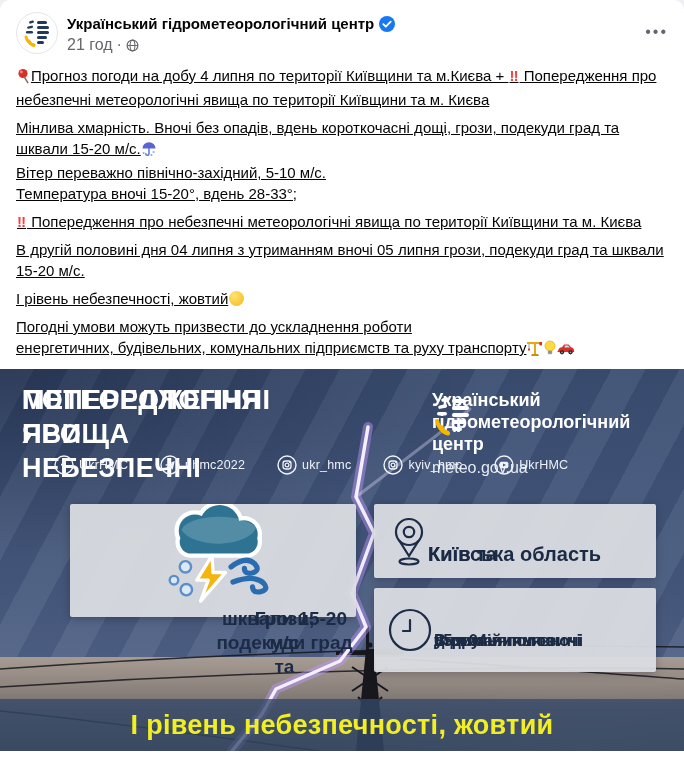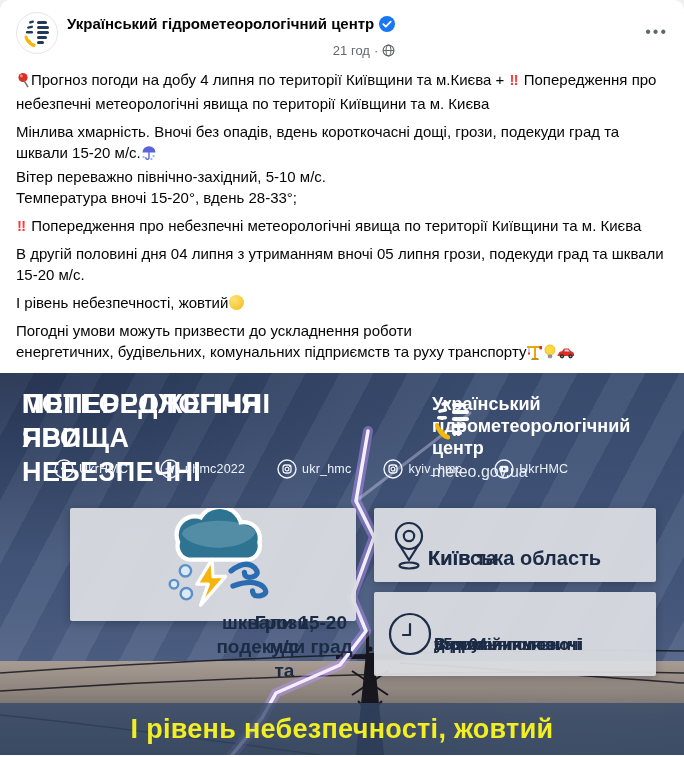--- a/index.html
+++ b/index.html
@@ -3,24 +3,24 @@
 <meta charset="utf-8">
 <style>
   html,body{margin:0;padding:0;background:#eef0f3;font-family:"Liberation Sans",sans-serif;}
   .fb-card{width:684px;height:757px;background:#fff;border-radius:10px 10px 0 0;overflow:hidden;position:relative;}
   
   .post-header{position:relative;padding:12px 16px 0 16px;display:flex;align-items:flex-start;}
   .avatar{width:40px;height:40px;border-radius:50%;border:1px solid #e4e6ea;background:#fff;flex:0 0 auto;display:flex;align-items:center;justify-content:center;cursor:pointer;}
   .head-txt{margin-left:9px;padding-top:2px;}
   .page-name-row{display:flex;align-items:center;gap:5px;}
   .page-name{font-size:15px;font-weight:bold;color:#050505;line-height:19px;cursor:pointer;}
-  .meta-row{display:flex;align-items:center;gap:4px;margin-top:10px;font-size:13px;color:#65676b;justify-content:flex-end;}
+  .meta-row{display:flex;align-items:center;gap:4px;margin-top:3px;font-size:16px;color:#65676b;}
   .menu-dots{position:absolute;right:16px;top:22px;color:#606770;font-size:16px;letter-spacing:2px;cursor:pointer;line-height:20px;}
   
-  .post-text{padding:4px 16px 0 16px;font-size:15px;line-height:21px;color:#050505;}
+  .post-text{padding:4px 16px 0 16px;font-size:15px;line-height:21px;color:#050505;text-decoration:underline;}
   .post-text p{margin:7px 0 0 0;}
   .warn-mark{color:#fa3e3e;font-weight:bold;padding:0 1px;}
   .emoji{display:inline-block;vertical-align:-3px;}
   .yellow-circle{display:inline-block;width:15px;height:15px;border-radius:50%;background:radial-gradient(circle at 35% 30%,#ffe36e,#f2b91e);vertical-align:-2px;margin-left:1px;}
   
   .banner{position:relative;width:684px;height:382px;margin-top:8px;overflow:hidden;cursor:pointer;
     background:linear-gradient(180deg,#3b4e71 0%,#46597d 55%,#506286 78%,#56688a 100%);}
   .banner::before{content:"";position:absolute;inset:0;
     background:repeating-linear-gradient(118deg,rgba(255,255,255,0.05) 0 30px,rgba(5,10,35,0.06) 30px 60px);}
   .banner::after{content:"";position:absolute;inset:0;

